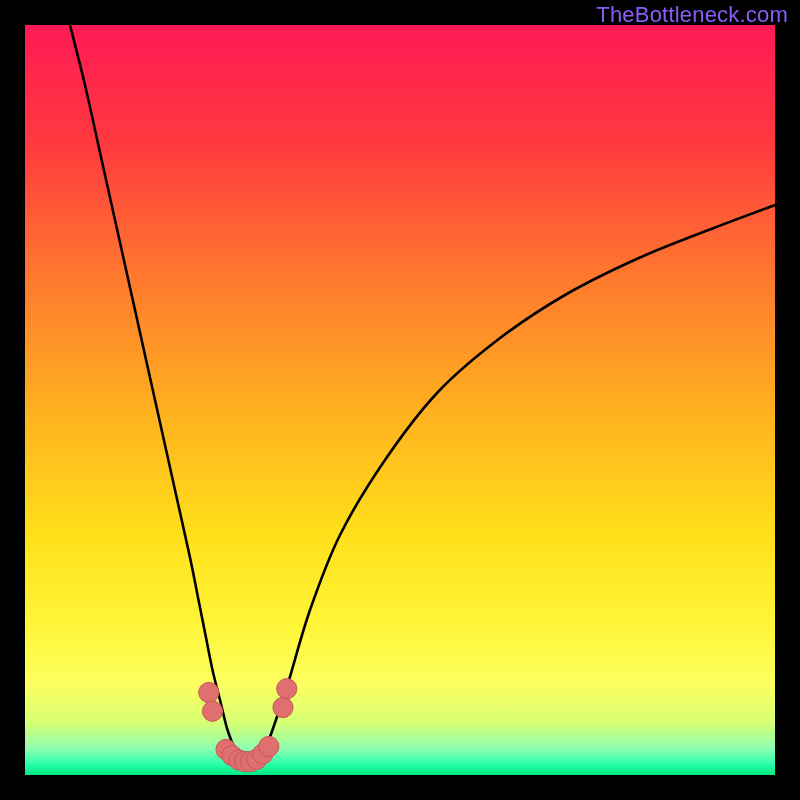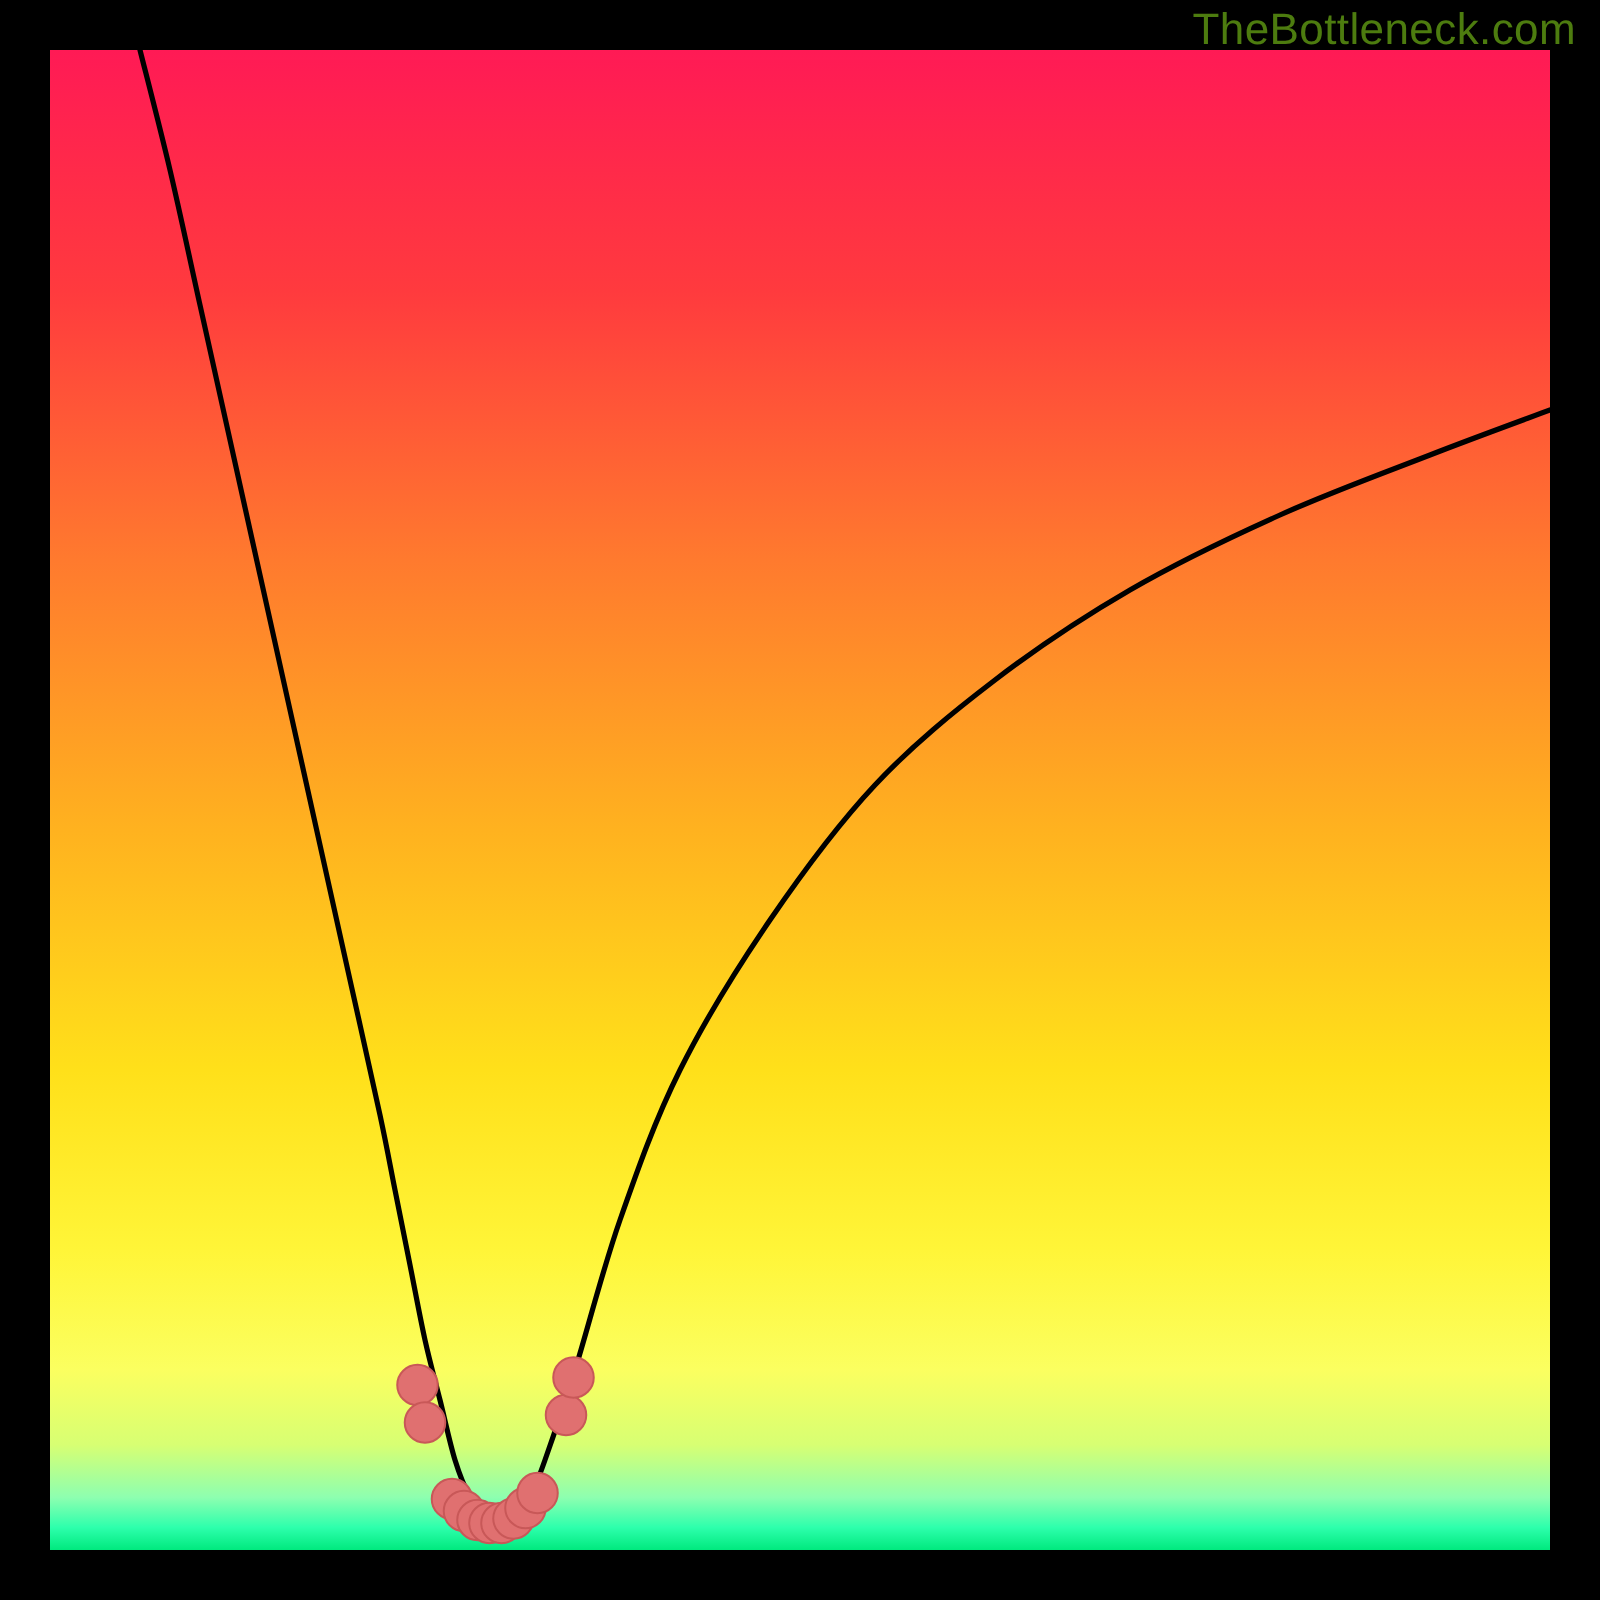--- a/index.html
+++ b/index.html
@@ -40,21 +40,21 @@
     width: 750px;
     height: 750px;
     overflow: visible;
   }
   .watermark {
     position: absolute;
     top: 2px;
     right: 12px;
     font-family: Arial, Helvetica, sans-serif;
     font-size: 22px;
-    color: #4d7c0f;
+    color: #8b5cf6;
     letter-spacing: 0.2px;
     user-select: none;
   }
 </style>
 </head>
 <body>
 
 <div class="frame">
 
   <div class="plot">

